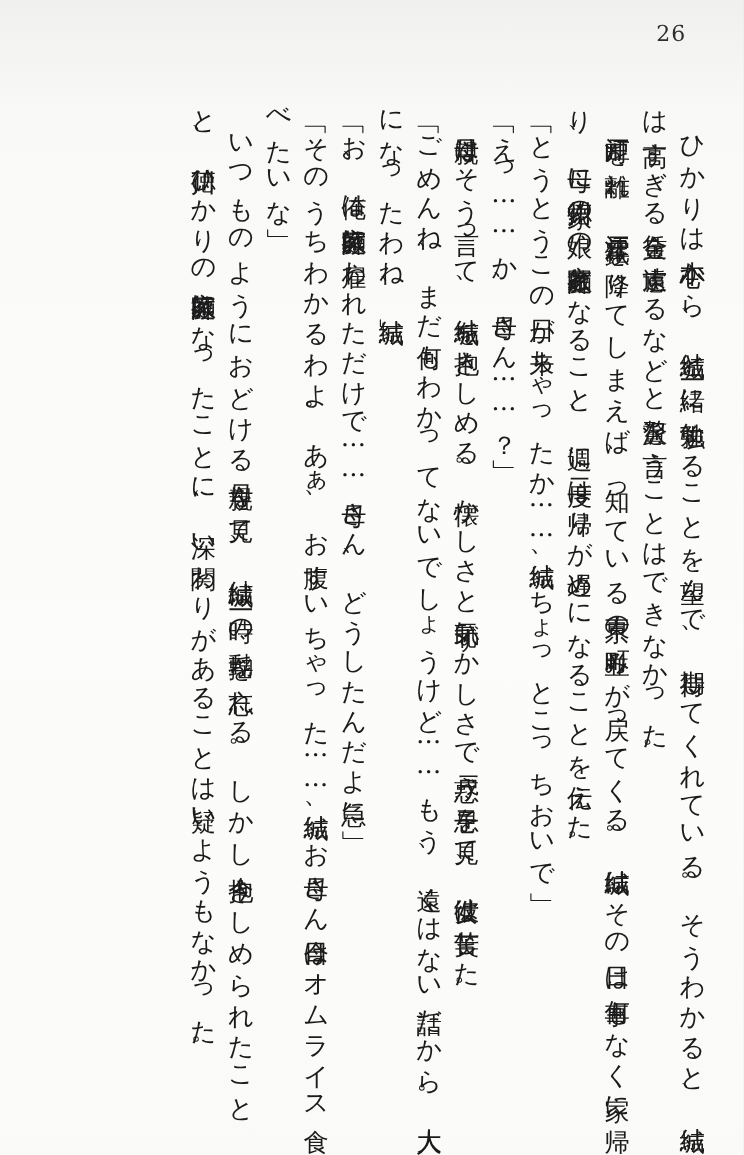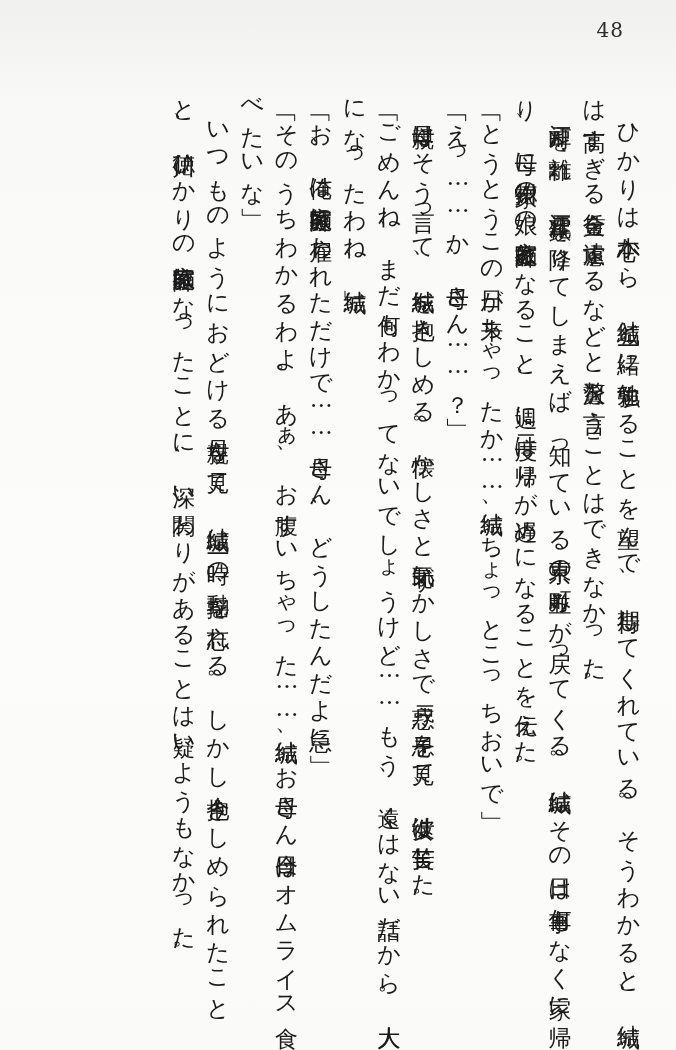--- a/index.html
+++ b/index.html
@@ -46,21 +46,21 @@
   .text-block p {
     margin: 0;
     padding: 0;
     text-indent: 1em;
   }
 </style>
 </head>
 <body>
 
 <div class="page">
-  <div class="page-number">48</div>
+  <div class="page-number">26</div>
 
   <div class="text-block">
     <p>ひかりは本心から、結城と一緒に勉強することを望んで、期待してくれている。そうわかると、結城は高すぎる賃金を遠慮するなどと贅沢を言うことはできなかった。</p>
     <p>江戸町を離れ、江戸電鉄を降りてしまえば、知っている東京の町並みが戻ってくる。結城はその日は何事もなく家に帰り、母に徳川家の娘の家庭教師となること、週に二度は帰りが遅めになることを伝えた。</p>
     <p>「とうとうこの日が来ちゃったか……結城、ちょっとこっちおいで」</p>
     <p>「えっ……か、母さん……？」</p>
     <p>母親はそう言って、結城を抱きしめる。懐かしさと気恥ずかしさで戸惑う息子を見て、彼女は苦笑した。</p>
     <p>「ごめんね、まだ何もわかってないでしょうけど……もう、遠くはない話だから。大人になったわね、結城」</p>
     <p>「お、俺は家庭教師に雇われただけで……母さん、どうしたんだよ急に」</p>
     <p>「そのうちわかるわよ。あぁ、お腹すいちゃった……結城、お母さん今日はオムライス食べたいな」</p>

